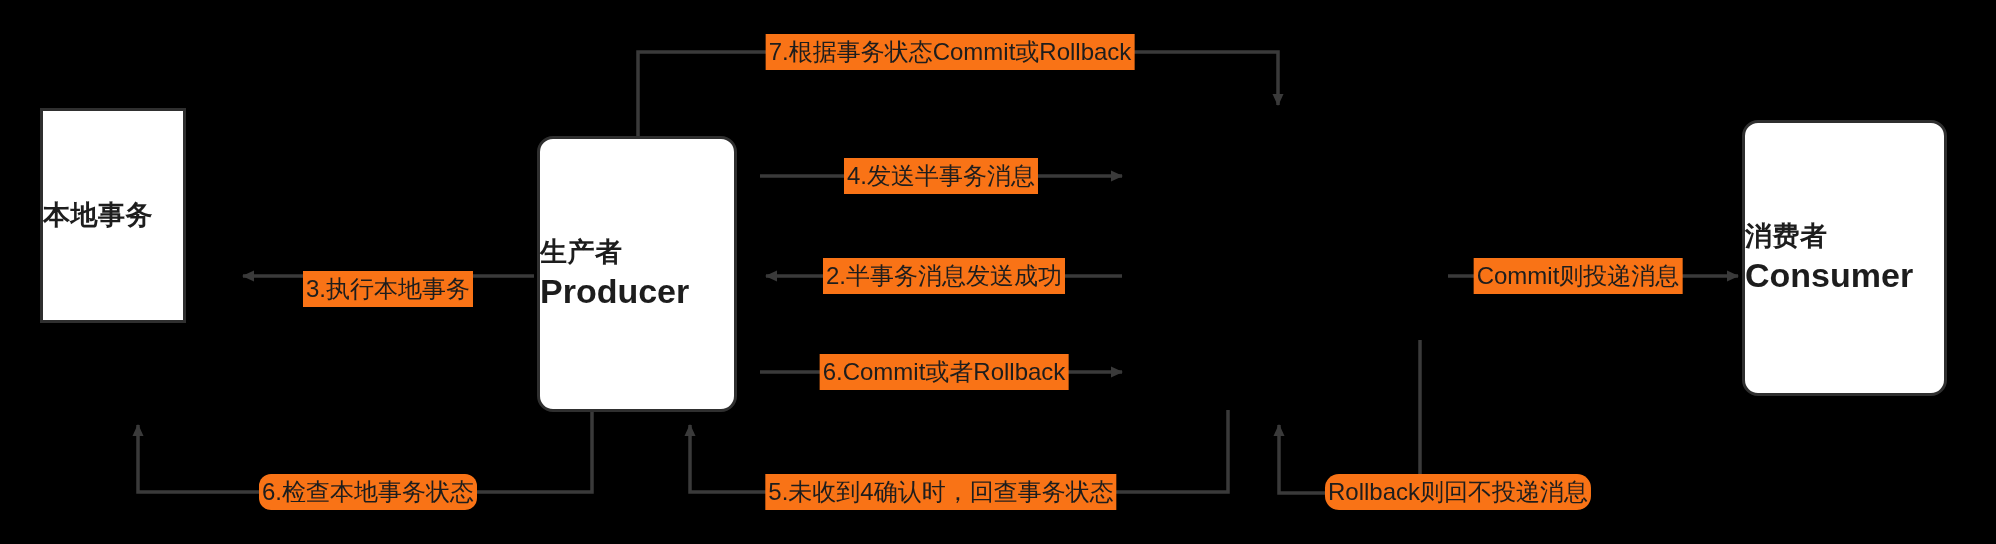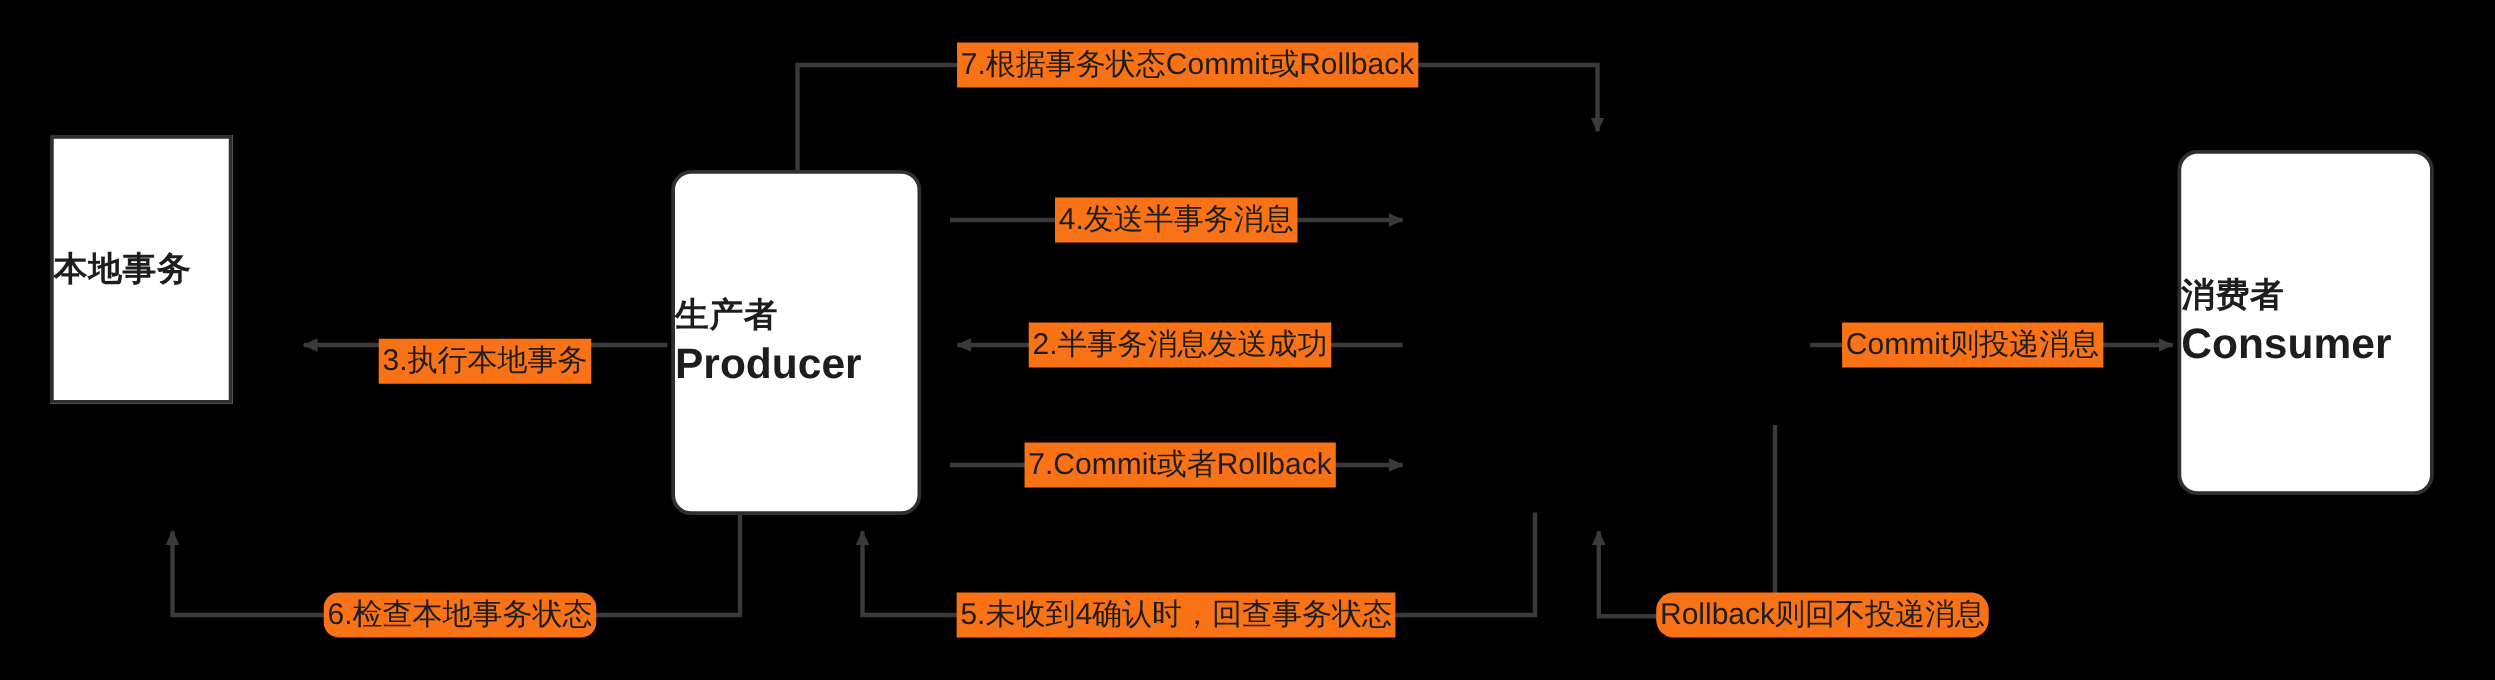--- a/index.html
+++ b/index.html
@@ -108,21 +108,21 @@
   </div>
 
   <div class="edge-label" style="left:950px; top:52px;">7.根据事务状态Commit或Rollback</div>
 
   <div class="edge-label" style="left:941px; top:176px;">4.发送半事务消息</div>
 
   <div class="edge-label" style="left:944px; top:276px;">2.半事务消息发送成功</div>
 
   <div class="edge-label" style="left:388px; top:276px;margin-top:13px;">3.执行本地事务</div>
 
-  <div class="edge-label" style="left:944px; top:372px;">7.Commit或者Rollback</div>
+  <div class="edge-label" style="left:944px; top:372px;">6.Commit或者Rollback</div>
 
   <div class="edge-label" style="left:1578px; top:276px;">Commit则投递消息</div>
 
   <div class="edge-label" style="left:923px; top:492px;margin-left:18px;">5.未收到4确认时，回查事务状态</div>
 
   <div class="edge-label" style="left:368px; top:492px;border-radius:12px;">6.检查本地事务状态</div>
 
   <div class="edge-label" style="left:1458px; top:492px;border-radius:14px;">Rollback则回不投递消息</div>
 
 </div>

